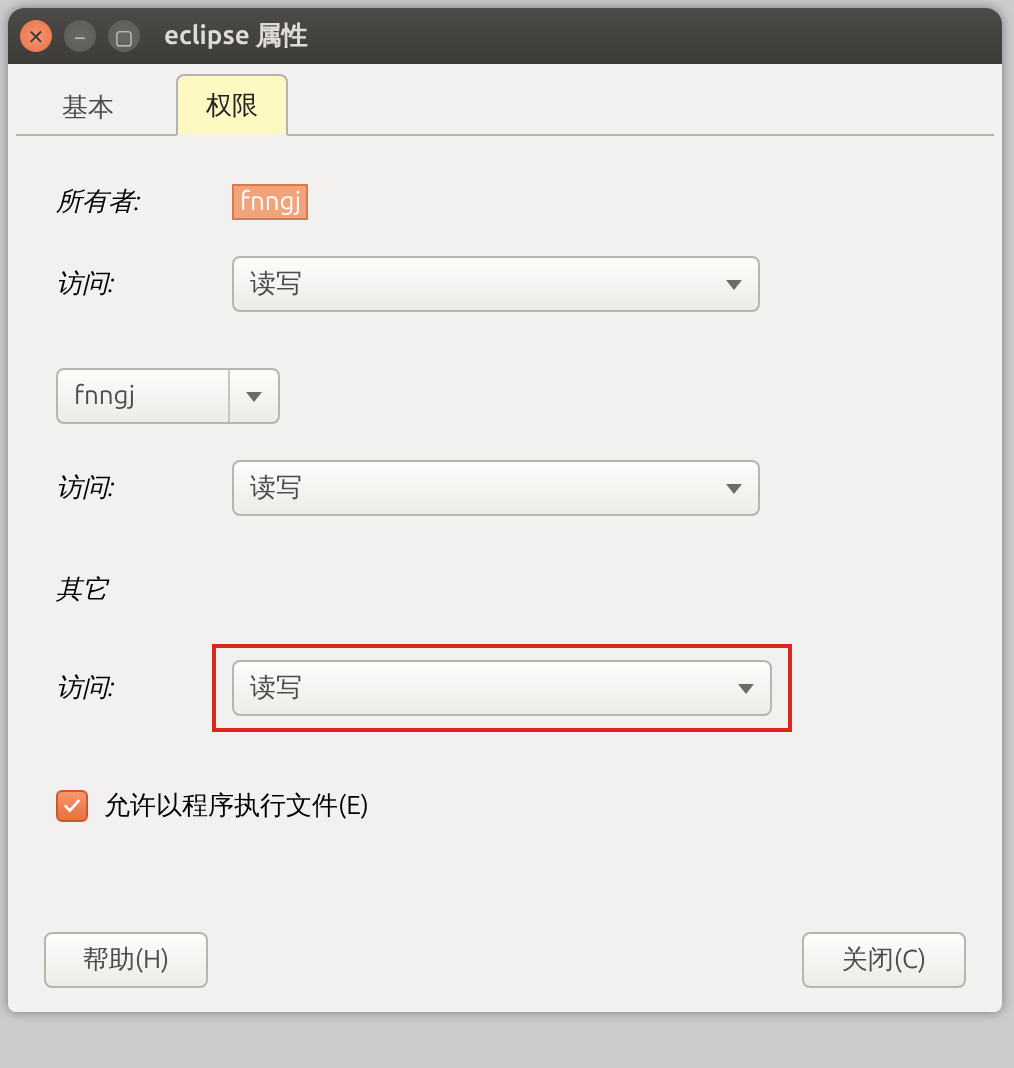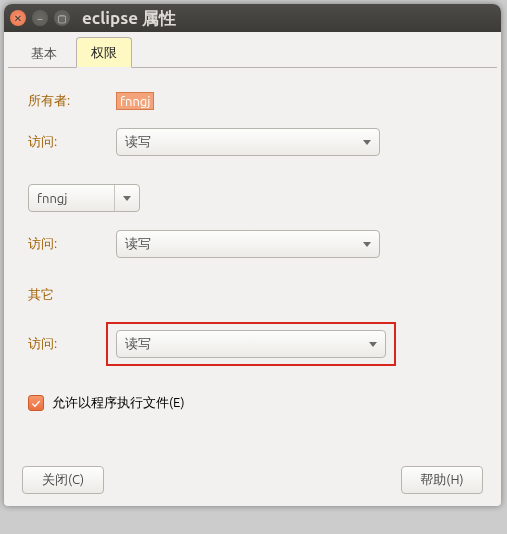--- a/index.html
+++ b/index.html
@@ -32,33 +32,33 @@
     border-radius: 50%;
     display: flex; align-items: center; justify-content: center;
     font-size: 10px;
     color: #3b3a36;
   }
   .close-btn { background: radial-gradient(#f79674, #e76f46); }
   .min-btn, .max-btn { background: radial-gradient(#6a6964, #5a5954); color: #ccc; }
   .title {
     color: #dedbd6;
     font-weight: bold;
-    font-size: 17px;
+    font-size: 13px;
     margin-left: 6px;
   }
   .client {
     padding: 4px 4px 12px 4px;
   }
   .tabbar {
     display: flex;
     align-items: flex-end;
     height: 32px;
     border-bottom: 1px solid #b6b3ae;
     padding-left: 8px;
-    gap: 4px;
+    gap: 16px;
   }
   .tab {
     padding: 6px 14px 5px;
     border: 1px solid transparent;
     border-bottom: none;
     color: #4c4c4c;
     border-radius: 4px 4px 0 0;
     position: relative;
     top: 1px;
   }
@@ -71,21 +71,22 @@
   .body {
     padding: 24px 20px 10px 20px;
   }
   .row {
     display: flex;
     align-items: center;
     margin-bottom: 18px;
   }
   .label {
     width: 88px;
-    color: #a16207;
+    color: #000000;
+    font-style: italic;
   }
   .owner-value {
     background: #f3a37a;
     color: #fff;
     padding: 1px 3px;
     border: 1px solid #d87b4a;
   }
   .combo {
     display: flex;
     align-items: center;
@@ -216,17 +217,17 @@
         <div class="checkbox">✓</div>
         <span>允许以程序执行文件(E)</span>
       </div>
 
       <div class="row">
       </div>
 
     </div>
 
     <div class="footer">
+      <div class="btn">帮助(H)</div>
       <div class="btn">关闭(C)</div>
-      <div class="btn">帮助(H)</div>
     </div>
   </div>
 </div>
 
 </body></html>

